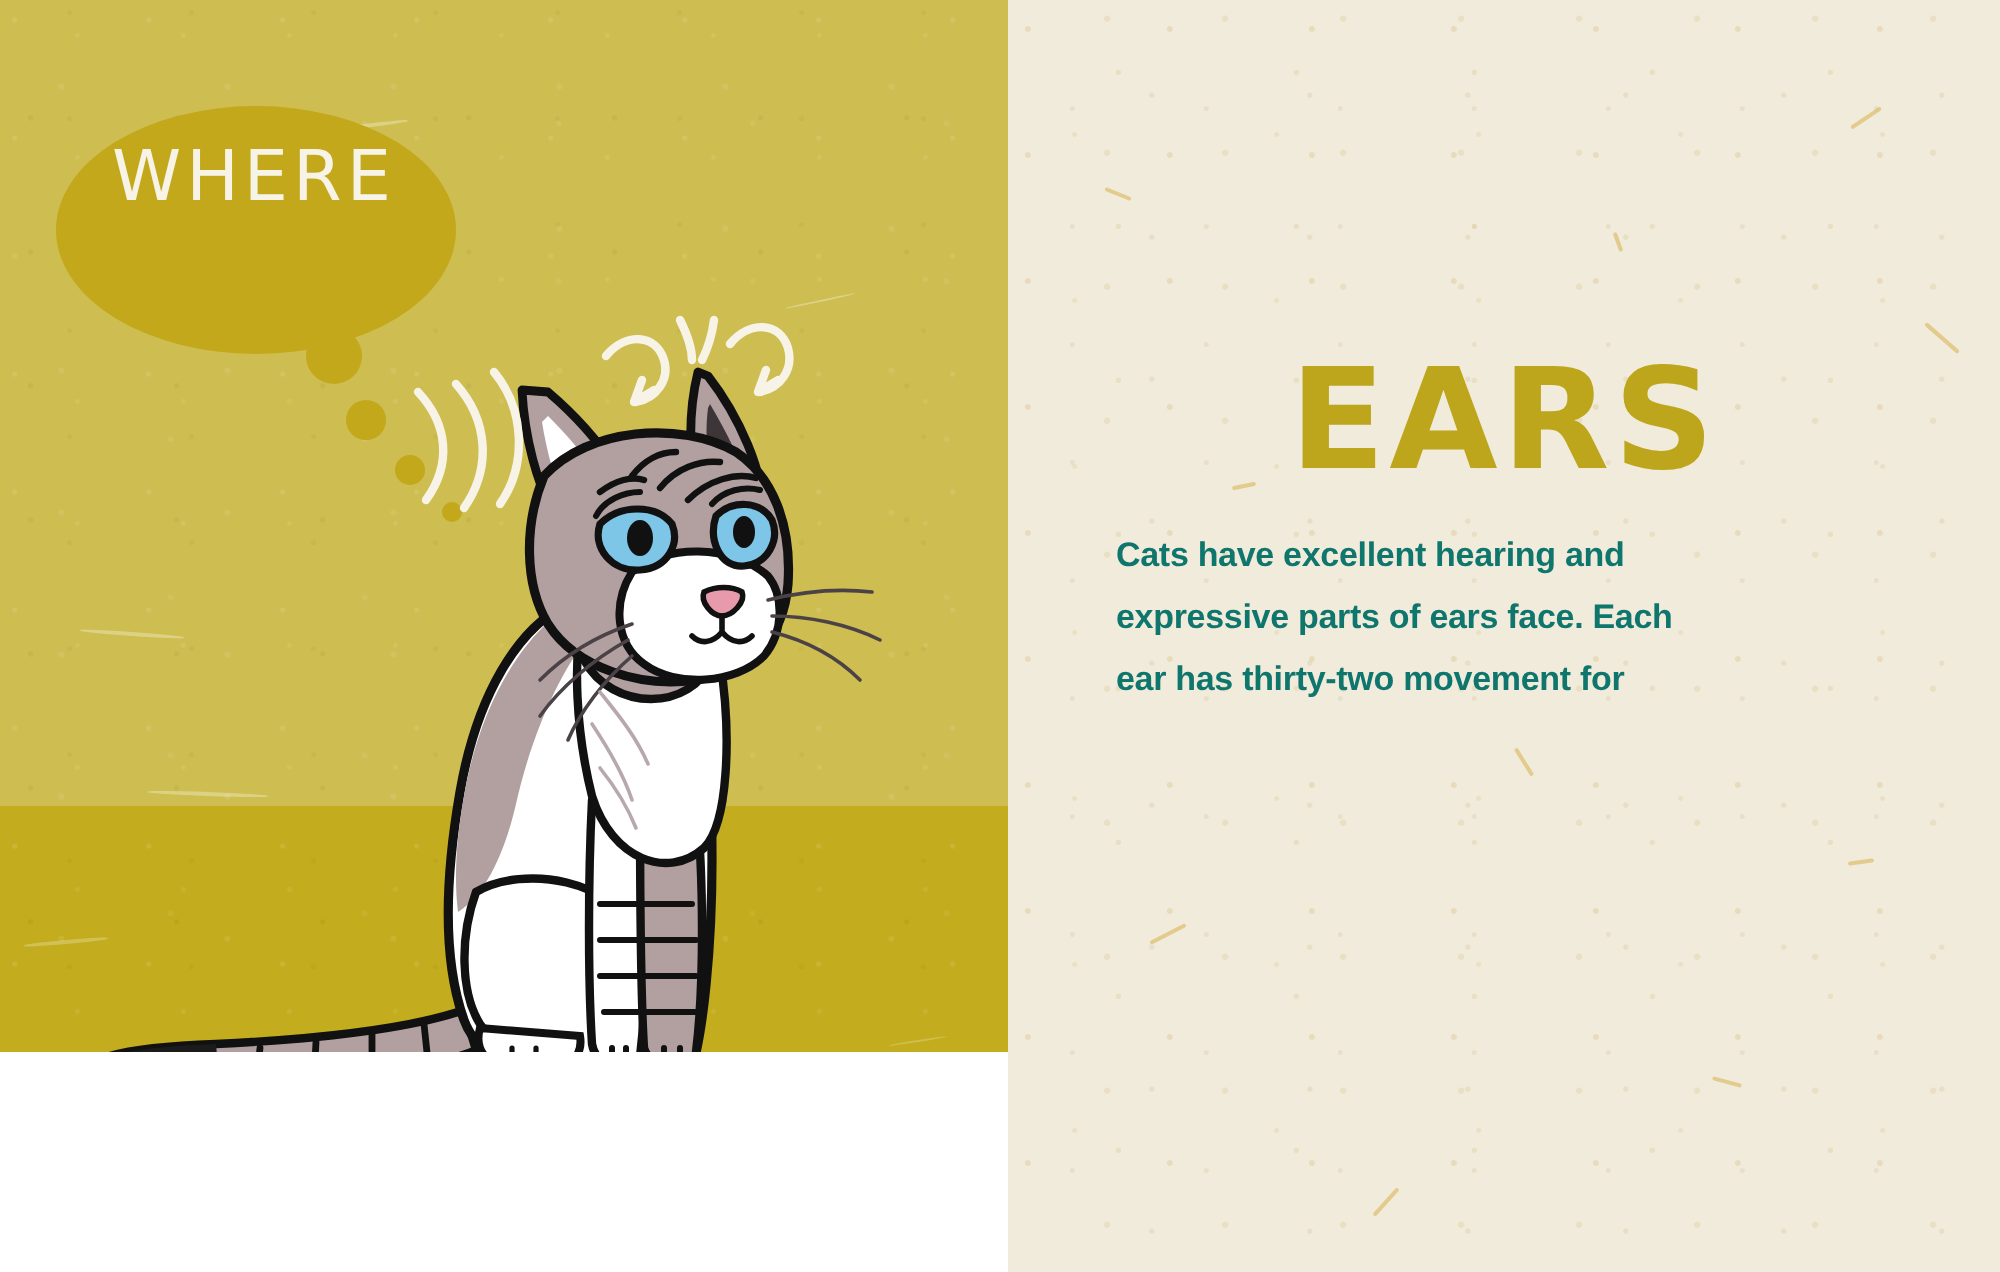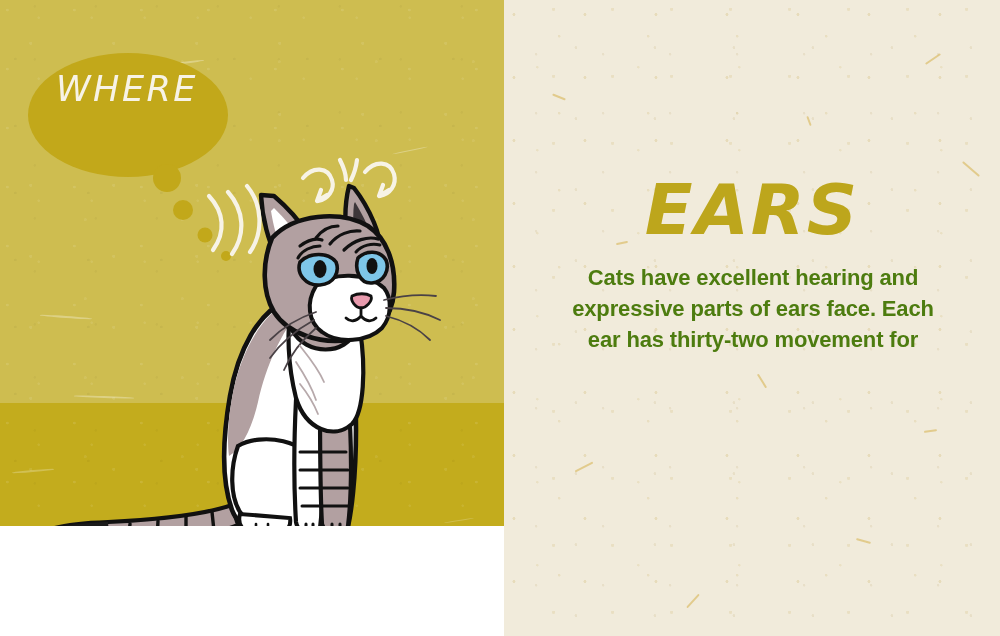--- a/index.html
+++ b/index.html
@@ -18,21 +18,20 @@
     display: flex;
   }
 
   
   .illustration-panel {
     position: relative;
     width: 504px;
     height: 526px;
     overflow: hidden;
     background: #cebd50;
-    font-style: italic;
   }
   .sky-band {
     position: absolute;
     left: 0; top: 0;
     width: 504px;
     height: 403px;
     background: #cebd50;
   }
   .ground-band {
     position: absolute;
@@ -120,35 +119,33 @@
   }
   .panel-title {
     position: absolute;
     left: 0;
     top: 128px;
     width: 496px;
     text-align: center;
     color: #bda61c;
     font-family: "DejaVu Sans", sans-serif;
     font-weight: bold;
-    font-style: italic;
     font-size: 70px;
     line-height: 70px;
     letter-spacing: 2px;
   }
   .panel-body {
     position: absolute;
     left: 54px;
     top: 262px;
     width: 390px;
-    text-align: center;
-    color: #4d7c0f;
+    color: #0f766e;
     font-family: "Liberation Sans", sans-serif;
     font-weight: bold;
-    font-size: 22px;
+    font-size: 17px;
     line-height: 31px;
     letter-spacing: -0.15px;
   }
   .panel-body span { display: block; }
 </style>
 </head>
 <body>
 
 <div class="page">
 

